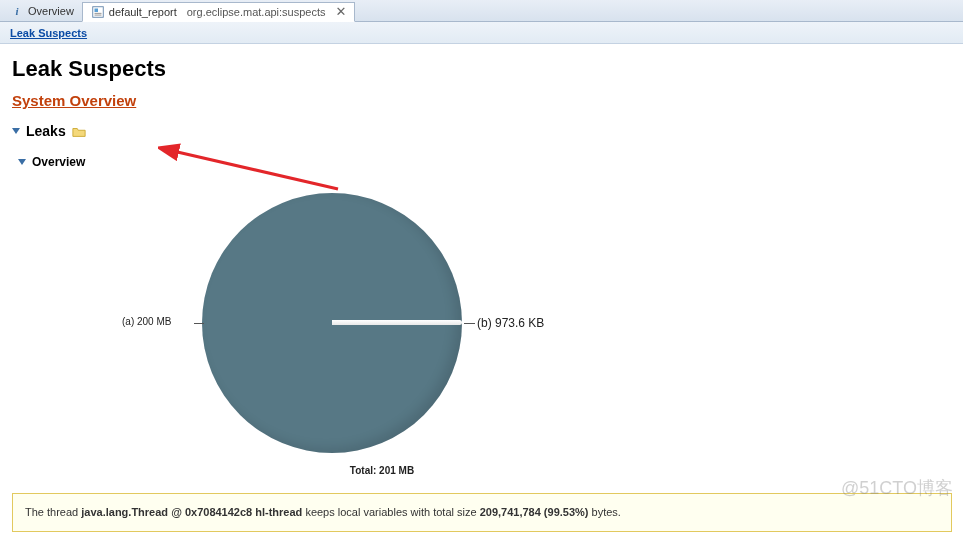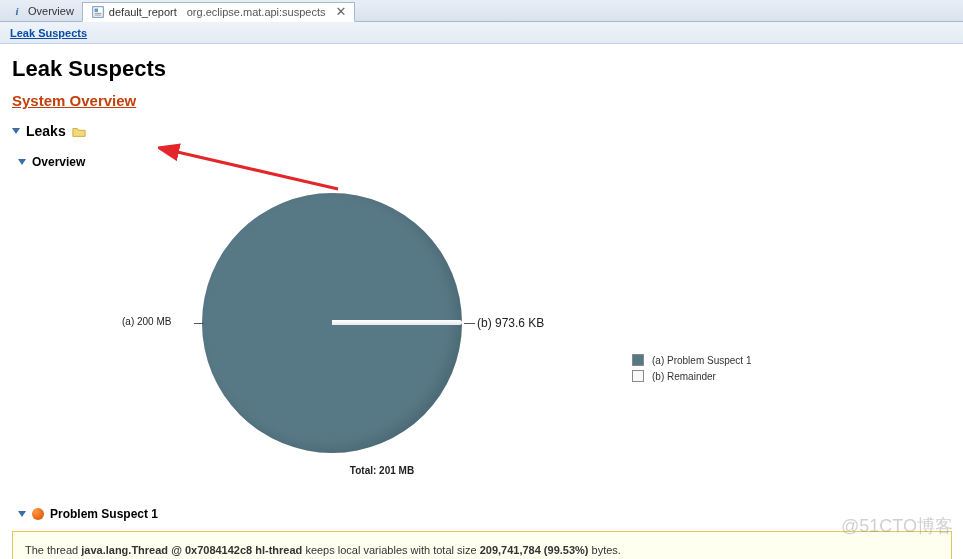--- a/index.html
+++ b/index.html
@@ -281,35 +281,20 @@
   <div class="chart-area">
     <div class="pie"></div>
     <div class="pie-sliver"></div>
     <div class="pie-label-a">(a)  200 MB</div>
     <div class="pie-label-a-line"></div>
     <div class="pie-label-b">(b)  973.6 KB</div>
     <div class="pie-label-b-line"></div>
     <div class="chart-total">Total: 201 MB</div>
   </div>
 
-  <div class="legend">
-    <div class="legend-row">
-      <span class="legend-swatch swatch-a"></span>
-      <span>(a)  Problem Suspect 1</span>
-    </div>
-    <div class="legend-row">
-      <span class="legend-swatch swatch-b"></span>
-      <span>(b)  Remainder</span>
-    </div>
-  </div>
-
-  <div class="section-head sub" style="margin-top:24px">
-    <span class="twisty"></span>
-    <span class="ball-icon"></span>
-    <span>Problem Suspect 1</span>
-  </div>
+
 
   <div class="suspect-box">
     <span>The thread </span><b>java.lang.Thread @ 0x7084142c8 hl-thread</b><span> keeps local variables with total size </span><b>209,741,784 (99.53%)</b><span> bytes.</span>
   </div>
 
   <div class="watermark">@51CTO博客</div>
 </div>
 
 </body></html>

